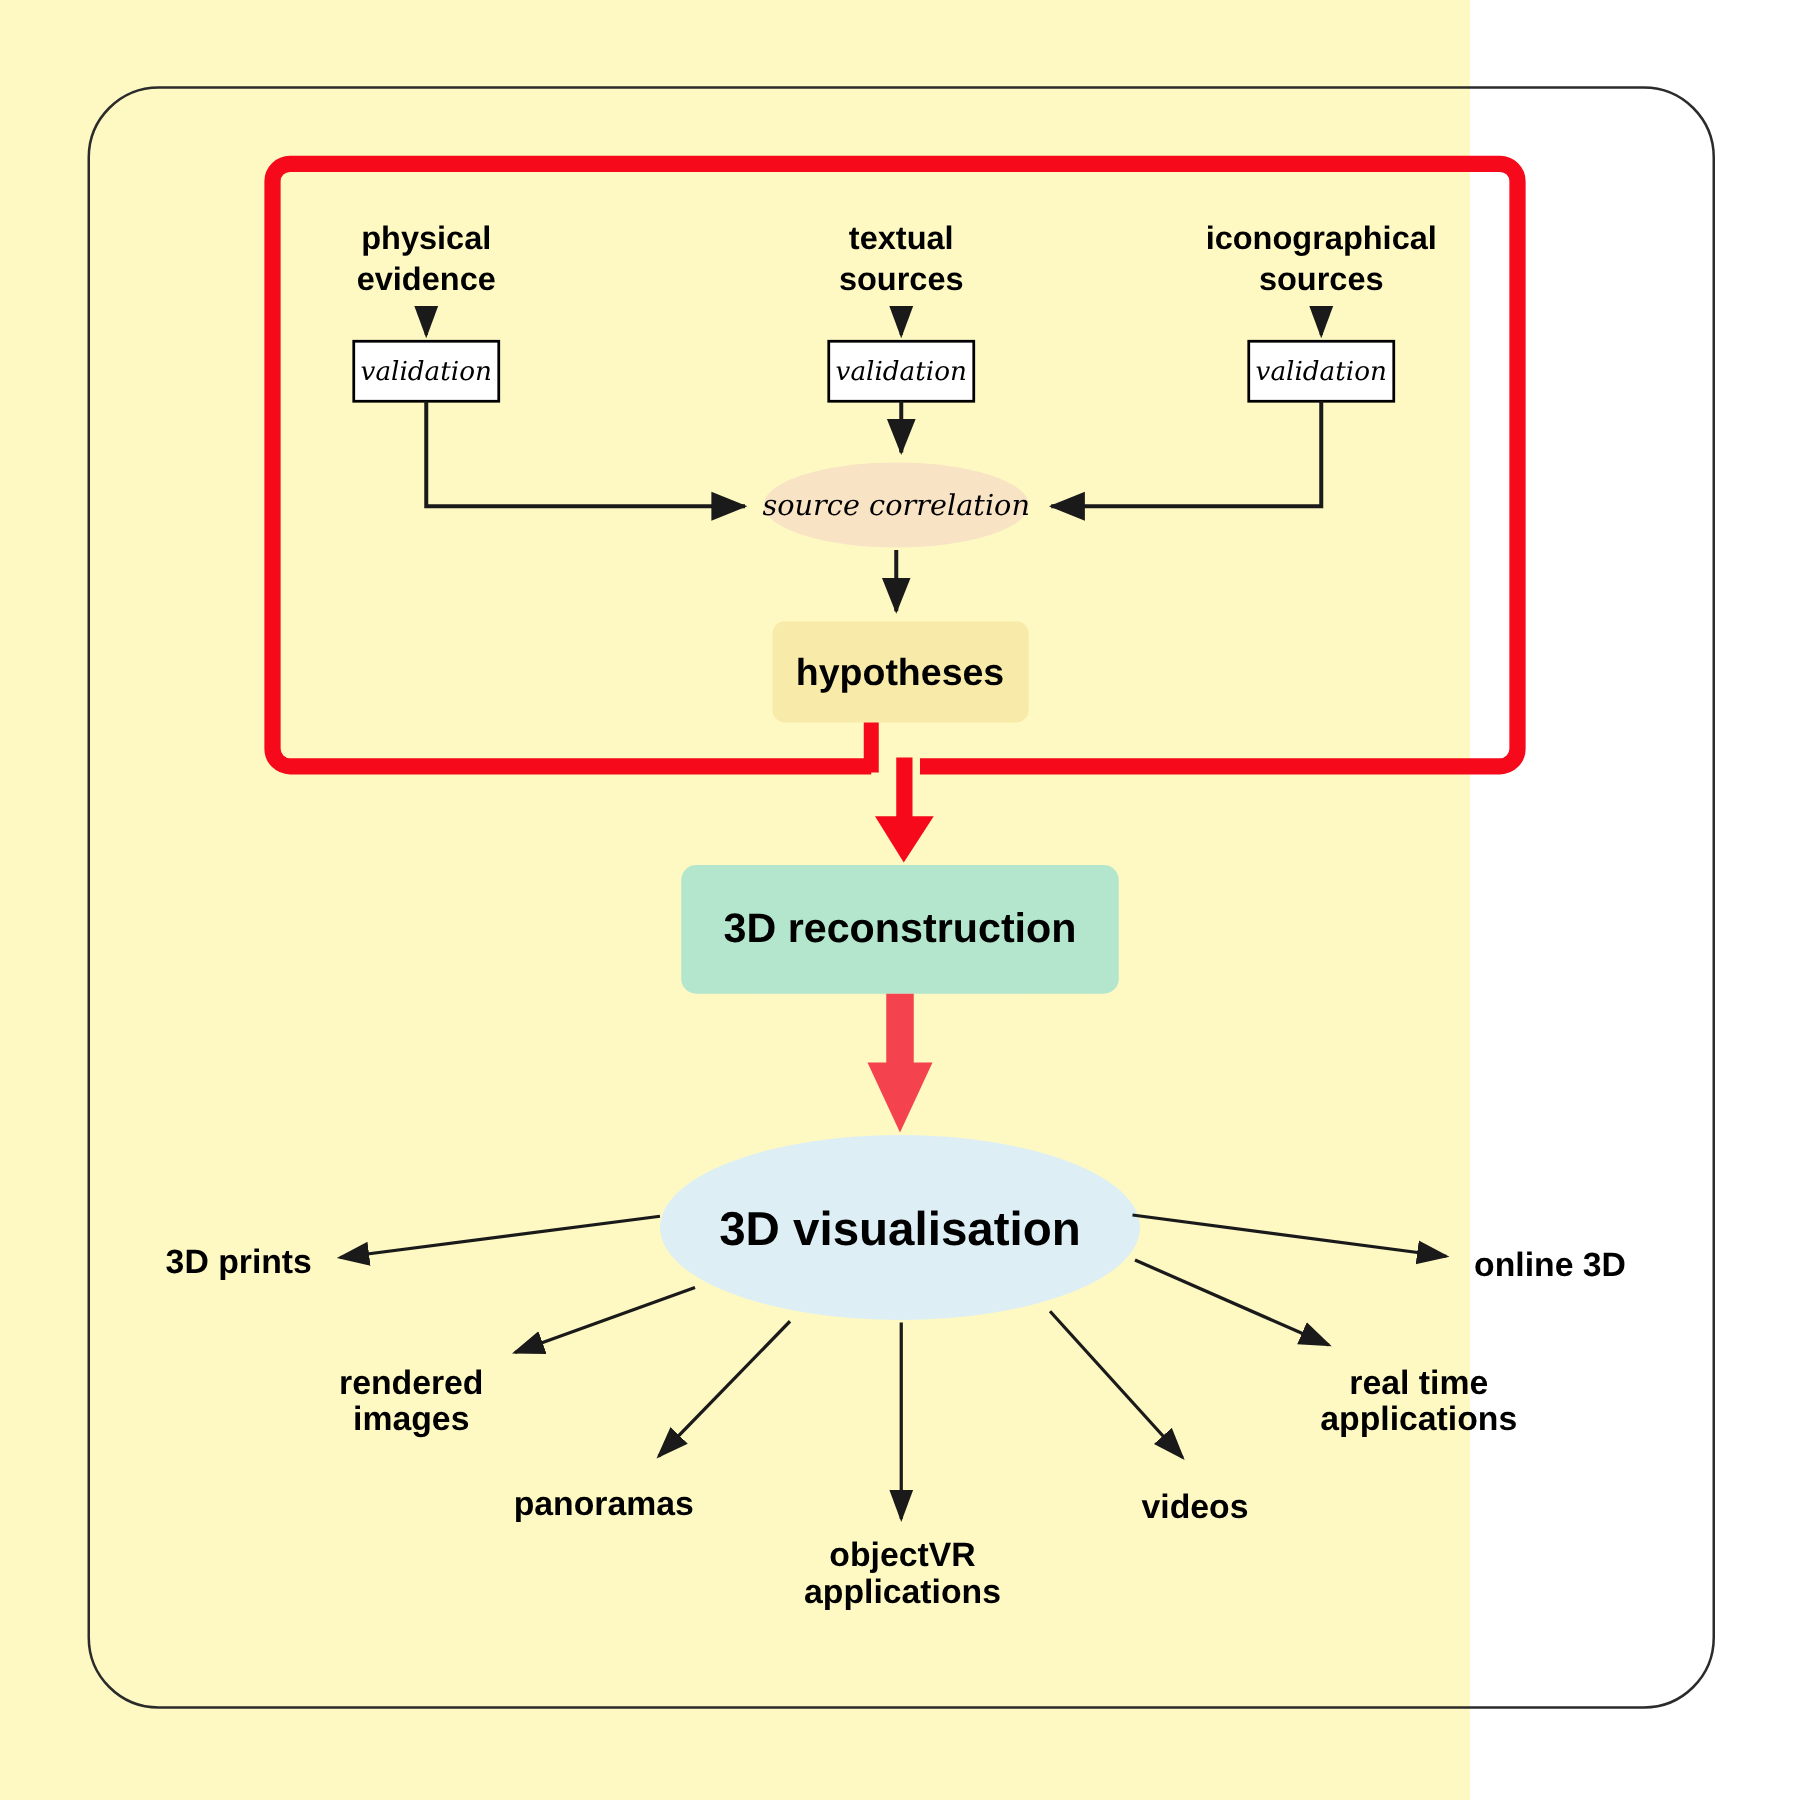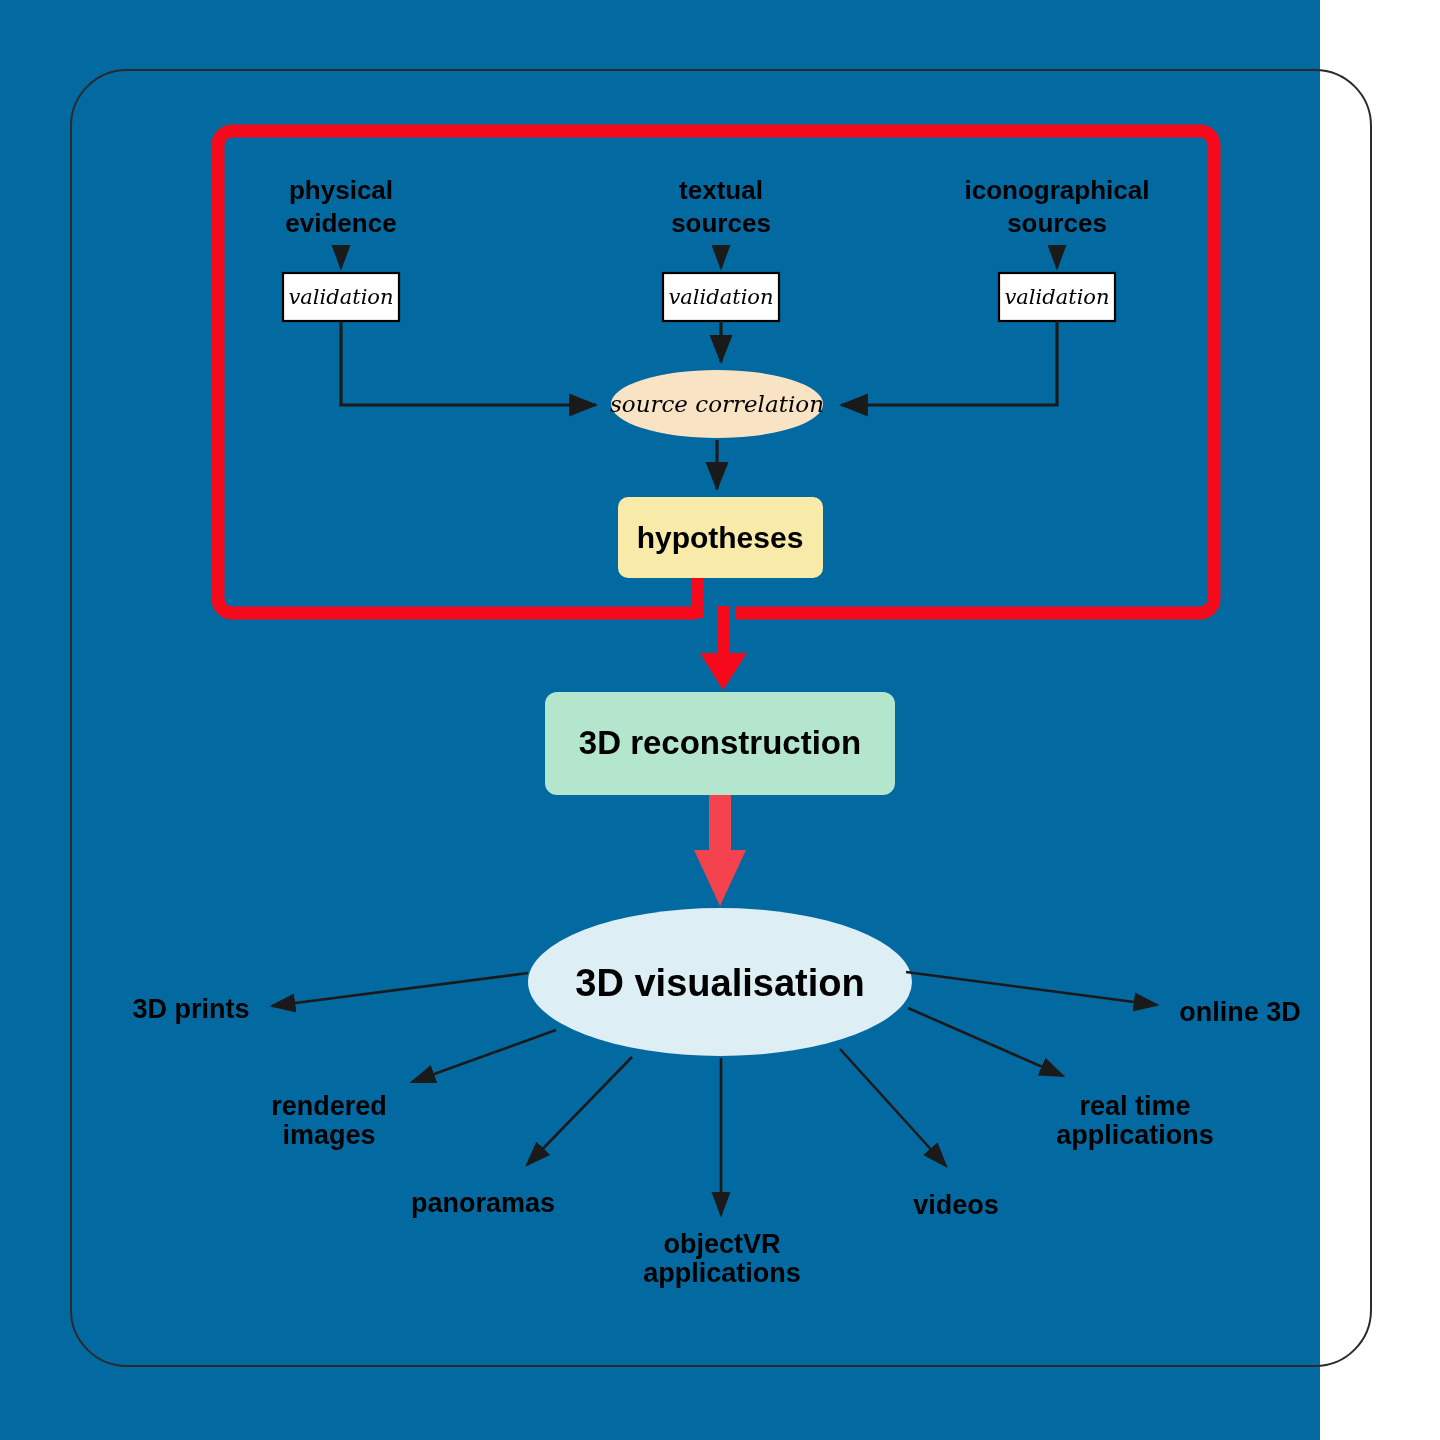--- a/index.html
+++ b/index.html
@@ -8,23 +8,23 @@
     background: #ffffff;
   }
   body {
     width: 1440px;
     height: 1440px;
     font-family: "Liberation Sans", sans-serif;
     overflow: hidden;
   }
   #canvas {
     position: relative;
-    width: 1320px;
+    width: 1176px;
     height: 1440px;
-    background: #0369a1;
+    background: #fef9c3;
   }
   svg#diagram {
     position: absolute;
     left: 0;
     top: 0;
     width: 1440px;
     height: 1440px;
   }
   .lbl {
     font-family: "Liberation Sans", sans-serif;

